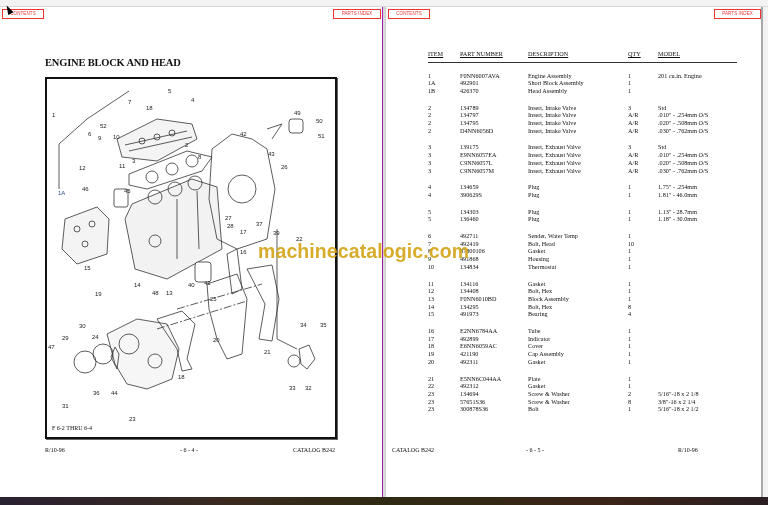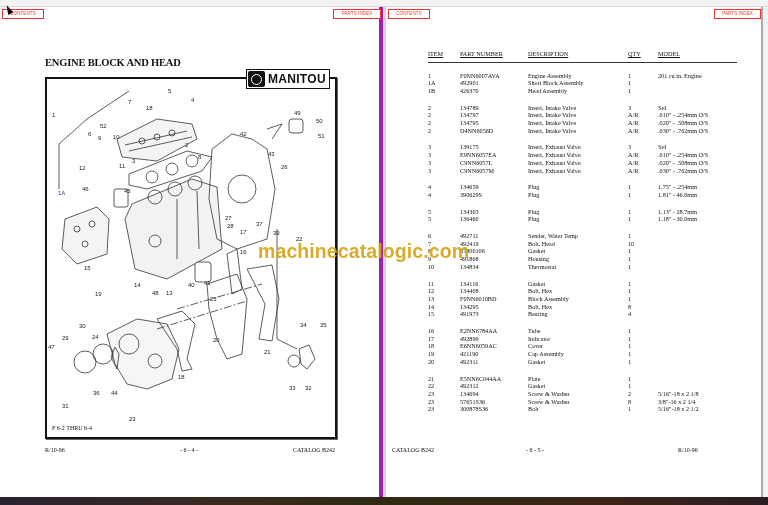--- a/index.html
+++ b/index.html
@@ -1,20 +1,20 @@
 <!DOCTYPE html>
 <html><head>
   <meta charset="utf-8">
   <style>
     * { box-sizing: border-box; margin: 0; padding: 0; }
     html, body { width: 768px; height: 505px; overflow: hidden; background: #f3f3f3; }
     body { position: relative; font-family: "Liberation Serif", serif; color: #111; }
     .topbar { position: absolute; left: 0; top: 0; width: 768px; height: 7px; background: #f3f3f3; border-bottom: 1px solid #d8d8d8; }
     .page { position: absolute; top: 7px; height: 490px; background: #fff; }
-    .page.left { left: 0; width: 383px; border-right: 4px solid #a21caf; }
+    .page.left { left: 0; width: 383px; border-right: 1px solid #a21caf; }
     .page.right { left: 385px; width: 378px; border-left: 1px solid #cfcfcf; border-right: 2px solid #a8a8a8; }
     .gutter { position: absolute; top: 7px; left: 383px; width: 2px; height: 490px; background: #d9d9d9; }
     .bottombar { position: absolute; left: 0; top: 497px; width: 768px; height: 8px; background: linear-gradient(90deg, #2a2132, #3a2a1e 30%, #2f2a14 50%, #3b2418 80%, #2a1e22); }
     .navbtn { position: absolute; top: 2px; height: 10px; border: 1px solid #e33; color: #e33; font-family: "Liberation Sans", sans-serif; font-size: 4.5px; line-height: 8px; text-align: center; background: #fff; letter-spacing: 0.1px; cursor: pointer; }
     .cursor { position: absolute; left: 4px; top: 7px; width: 0; height: 0; border-left: 3px solid transparent; border-right: 3px solid transparent; border-bottom: 9px solid #000; transform: rotate(-28deg); transform-origin: top left; }
 
     .title { position: absolute; left: 45px; top: 50px; font-family: "Liberation Serif", serif; font-weight: bold; font-size: 10.5px; letter-spacing: -0.2px; }
     .diagram-frame { position: absolute; left: 45px; top: 70px; width: 292px; height: 362px; border: 2px solid #111; box-shadow: 1px 1px 0 #666; }
     .logo { position: absolute; left: 246px; top: 62px; width: 84px; height: 20px; background: #fff; border: 1.5px solid #111; display: flex; align-items: center; padding: 1px; }
     .logo .mark { width: 17px; height: 16px; background: #111; border-radius: 2px; display: flex; align-items: center; justify-content: center; }
@@ -152,26 +152,20 @@
   <span class="callout" style="left:111px;top:383px">44</span>
   <span class="callout" style="left:129px;top:409px">23</span>
   <span class="callout" style="left:213px;top:330px">20</span>
   <span class="callout" style="left:178px;top:367px">18</span>
   <span class="callout" style="left:264px;top:342px">21</span>
   <span class="callout" style="left:300px;top:315px">34</span>
   <span class="callout" style="left:320px;top:315px">35</span>
   <span class="callout" style="left:289px;top:378px">33</span>
   <span class="callout" style="left:305px;top:378px">32</span>
 
-  <div class="logo">
-    <div class="mark">
-        <span></span>
-      </div>
-    <div class="word">MANITOU</div>
-  </div>
 
   <div class="fig-caption">F 6-2 THRU 6-4</div>
 
   <div class="footer" style="left:45px">R/10-96</div>
   <div class="footer" style="left:180px">- 6 - 4 -</div>
   <div class="footer" style="left:293px">CATALOG B242</div>
 </div>
 
 <div class="gutter"></div>
 

